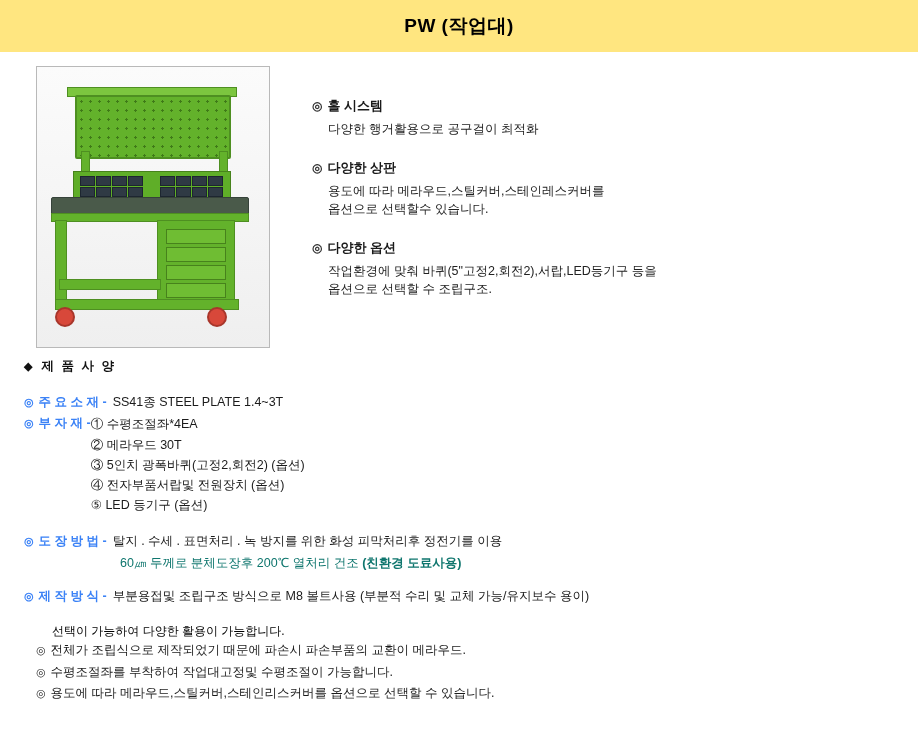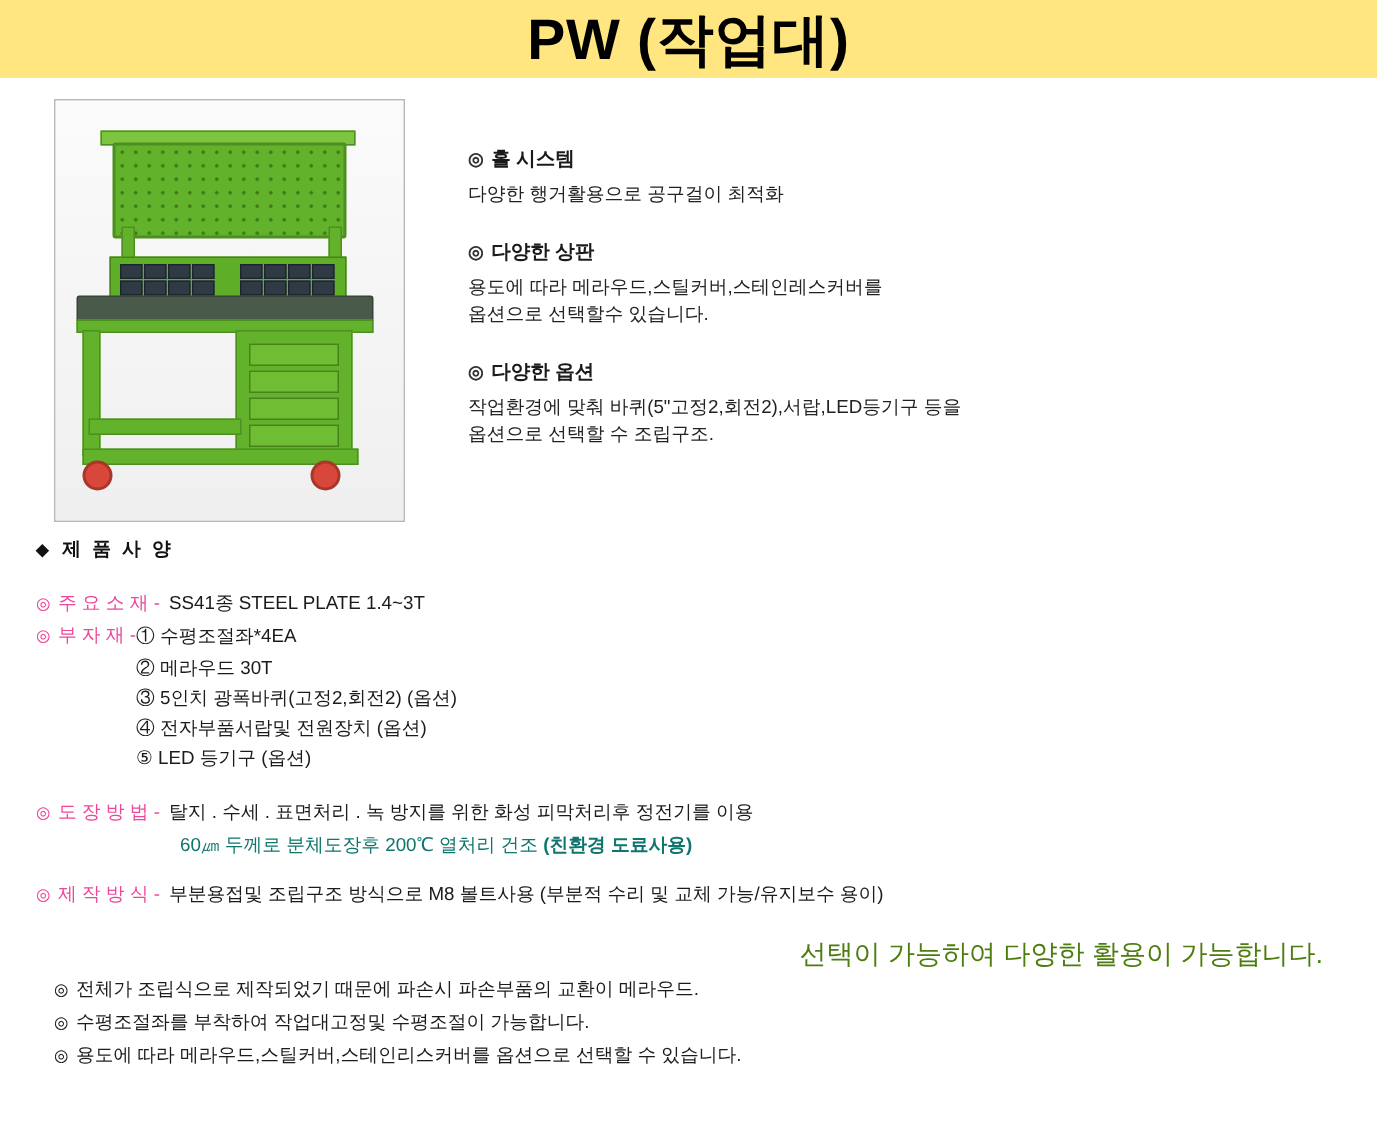--- a/index.html
+++ b/index.html
@@ -26,21 +26,21 @@
     left: 0;
     top: 0;
     width: 918px;
     height: 52px;
     background: #ffe680;
     display: flex;
     align-items: center;
     justify-content: center;
   }
   .header-title {
-    font-size: 38px;
+    font-size: 19px;
     font-weight: bold;
     letter-spacing: 0.5px;
     color: #000000;
     font-family: "Liberation Sans", sans-serif;
   }
 
   
   .photo-frame {
     position: absolute;
     left: 36px;
@@ -185,20 +185,21 @@
   .bullet-circ {
     display: inline-block;
     font-size: 12px;
     margin-right: 5px;
     color: #333;
   }
   .feature-body {
     font-size: 12.5px;
     color: #222;
     line-height: 1.45;
+    margin-left: 16px;
   }
 
   
   .specs {
     position: absolute;
     left: 24px;
     top: 358px;
     width: 846px;
   }
   .sec-title {
@@ -214,23 +215,23 @@
     font-size: 11px;
   }
   .spec-row {
     display: flex;
     align-items: flex-start;
     font-size: 12.5px;
     line-height: 1.55;
     margin-bottom: 2px;
   }
   .spec-label {
-    font-weight: normal;
+    font-weight: bold;
     white-space: nowrap;
-    color: #ec4899;
+    color: #3b82f6;
   }
   .spec-label .ring {
     margin-right: 5px;
     font-size: 11px;
   }
   .spec-val {
     color: #1b1b1b;
     padding-left: 6px;
   }
   .sub-list {
@@ -268,24 +269,23 @@
   }
   .usage-item {
     font-size: 12.5px;
     line-height: 1.58;
     color: #1b1b1b;
     margin-bottom: 2px;
   }
   .usage-item .ring { margin-right: 5px; font-size: 11px; }
   .usage-cont {
     padding-left: 16px;
-    font-size: 18px;
+    font-size: 12px;
     line-height: 1.58;
-    color: #4d7c0f;
-    text-align: right;
+    color: #000000;
   }
 </style>
 </head>
 <body>
 
 <div class="page">
 
   <div class="header-band">
     <div class="header-title">PW (작업대)</div>
   </div>

